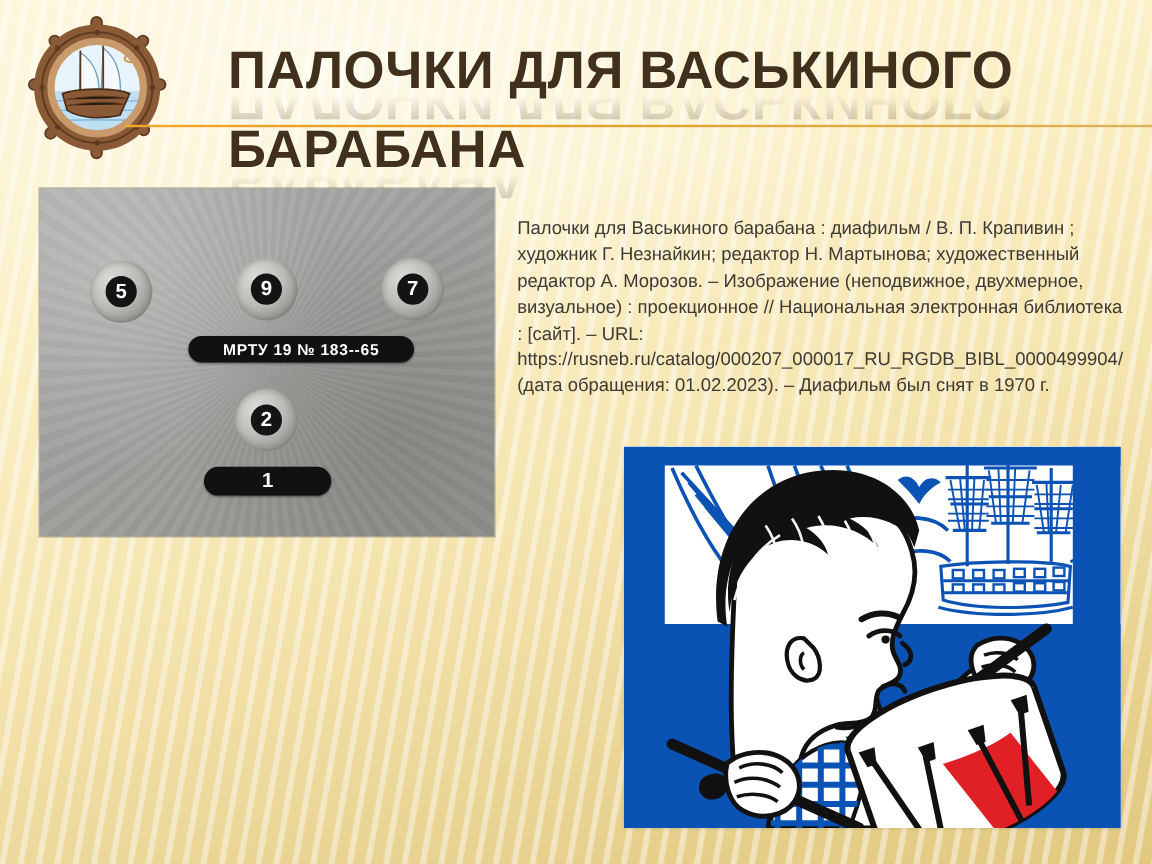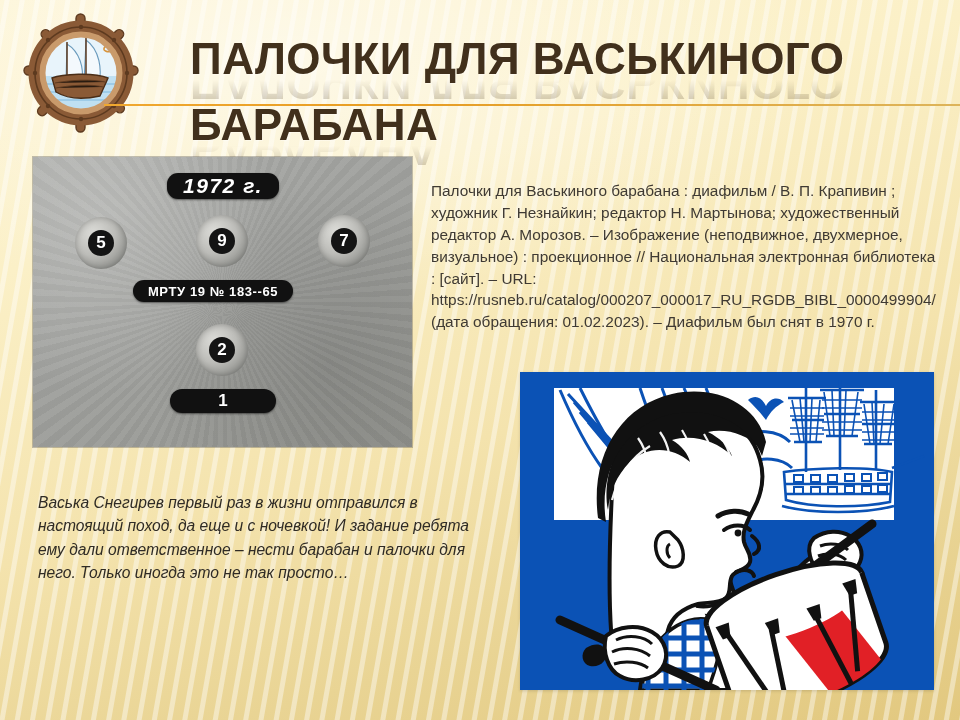--- a/index.html
+++ b/index.html
@@ -116,21 +116,21 @@
     letter-spacing: 1px;
     box-shadow: 0 1px 2px rgba(0,0,0,0.5);
     z-index: 3;
   }
   #lbl-year {
     left: 134px; top: 16px; width: 112px; height: 26px;
     font-size: 21px; font-style: italic; letter-spacing: 1.5px;
     border-radius: 11px;
   }
   #lbl-mrtu {
-    left: 100px; top: 123px; width: 160px; height: 22px;
+    left: 124px; top: 123px; width: 188px; height: 22px;
     font-size: 13px; letter-spacing: 0.6px; border-radius: 11px;
   }
   #lbl-one {
     left: 137px; top: 232px; width: 106px; height: 24px;
     font-size: 17px; border-radius: 12px; letter-spacing: 0;
   }
   .dial {
     position: absolute;
     width: 52px; height: 52px;
     border-radius: 50%;
@@ -269,21 +269,20 @@
       <div class="title-line">барабана</div>
       <div class="title-refl">барабана</div>
     </div>
   </div>
 
   <div id="rule"></div>
 
   <div id="photo-panel">
     <div class="grain"></div>
 
-    <div class="lbl-pill" id="lbl-year">1972 г.</div>
 
     <div class="dial" id="dial-5">
       <div class="knob">5</div>
     </div>
     <div class="dial" id="dial-9">
       <div class="knob">9</div>
     </div>
     <div class="dial" id="dial-7">
       <div class="knob">7</div>
     </div>
@@ -292,21 +291,20 @@
 
     <div class="dial" id="dial-2">
       <div class="knob">2</div>
     </div>
 
     <div class="lbl-pill" id="lbl-one">1</div>
   </div>
 
   <div id="biblio">Палочки для Васькиного барабана : диафильм / В. П. Крапивин ; художник Г. Незнайкин; редактор Н. Мартынова; художественный редактор А. Морозов. – Изображение (неподвижное, двухмерное, визуальное) : проекционное // Национальная электронная библиотека : [сайт]. – URL: https://rusneb.ru/catalog/000207_000017_RU_RGDB_BIBL_0000499904/ (дата обращения: 01.02.2023). – Диафильм был снят в 1970 г.</div>
 
-  <div id="annotation">Васька Снегирев первый раз в жизни отправился в настоящий поход, да еще и с ночевкой! И задание ребята ему дали ответственное – нести барабан и палочки для него. Только иногда это не так просто…</div>
 
   <div id="illustration">
     <svg viewBox="0 0 414 318" xmlns="http://www.w3.org/2000/svg">
 
       <rect x="0" y="0" width="414" height="318" fill="#ffffff"></rect>
 
       <g>
         <rect x="0" y="0" width="414" height="318" fill="#ffffff"></rect>
         <path d="M0 0 H414 V318 H0 Z" fill="#ffffff"></path>
         <path d="M0 0 H34 V318 H0 Z" fill="#0b52b5"></path>

